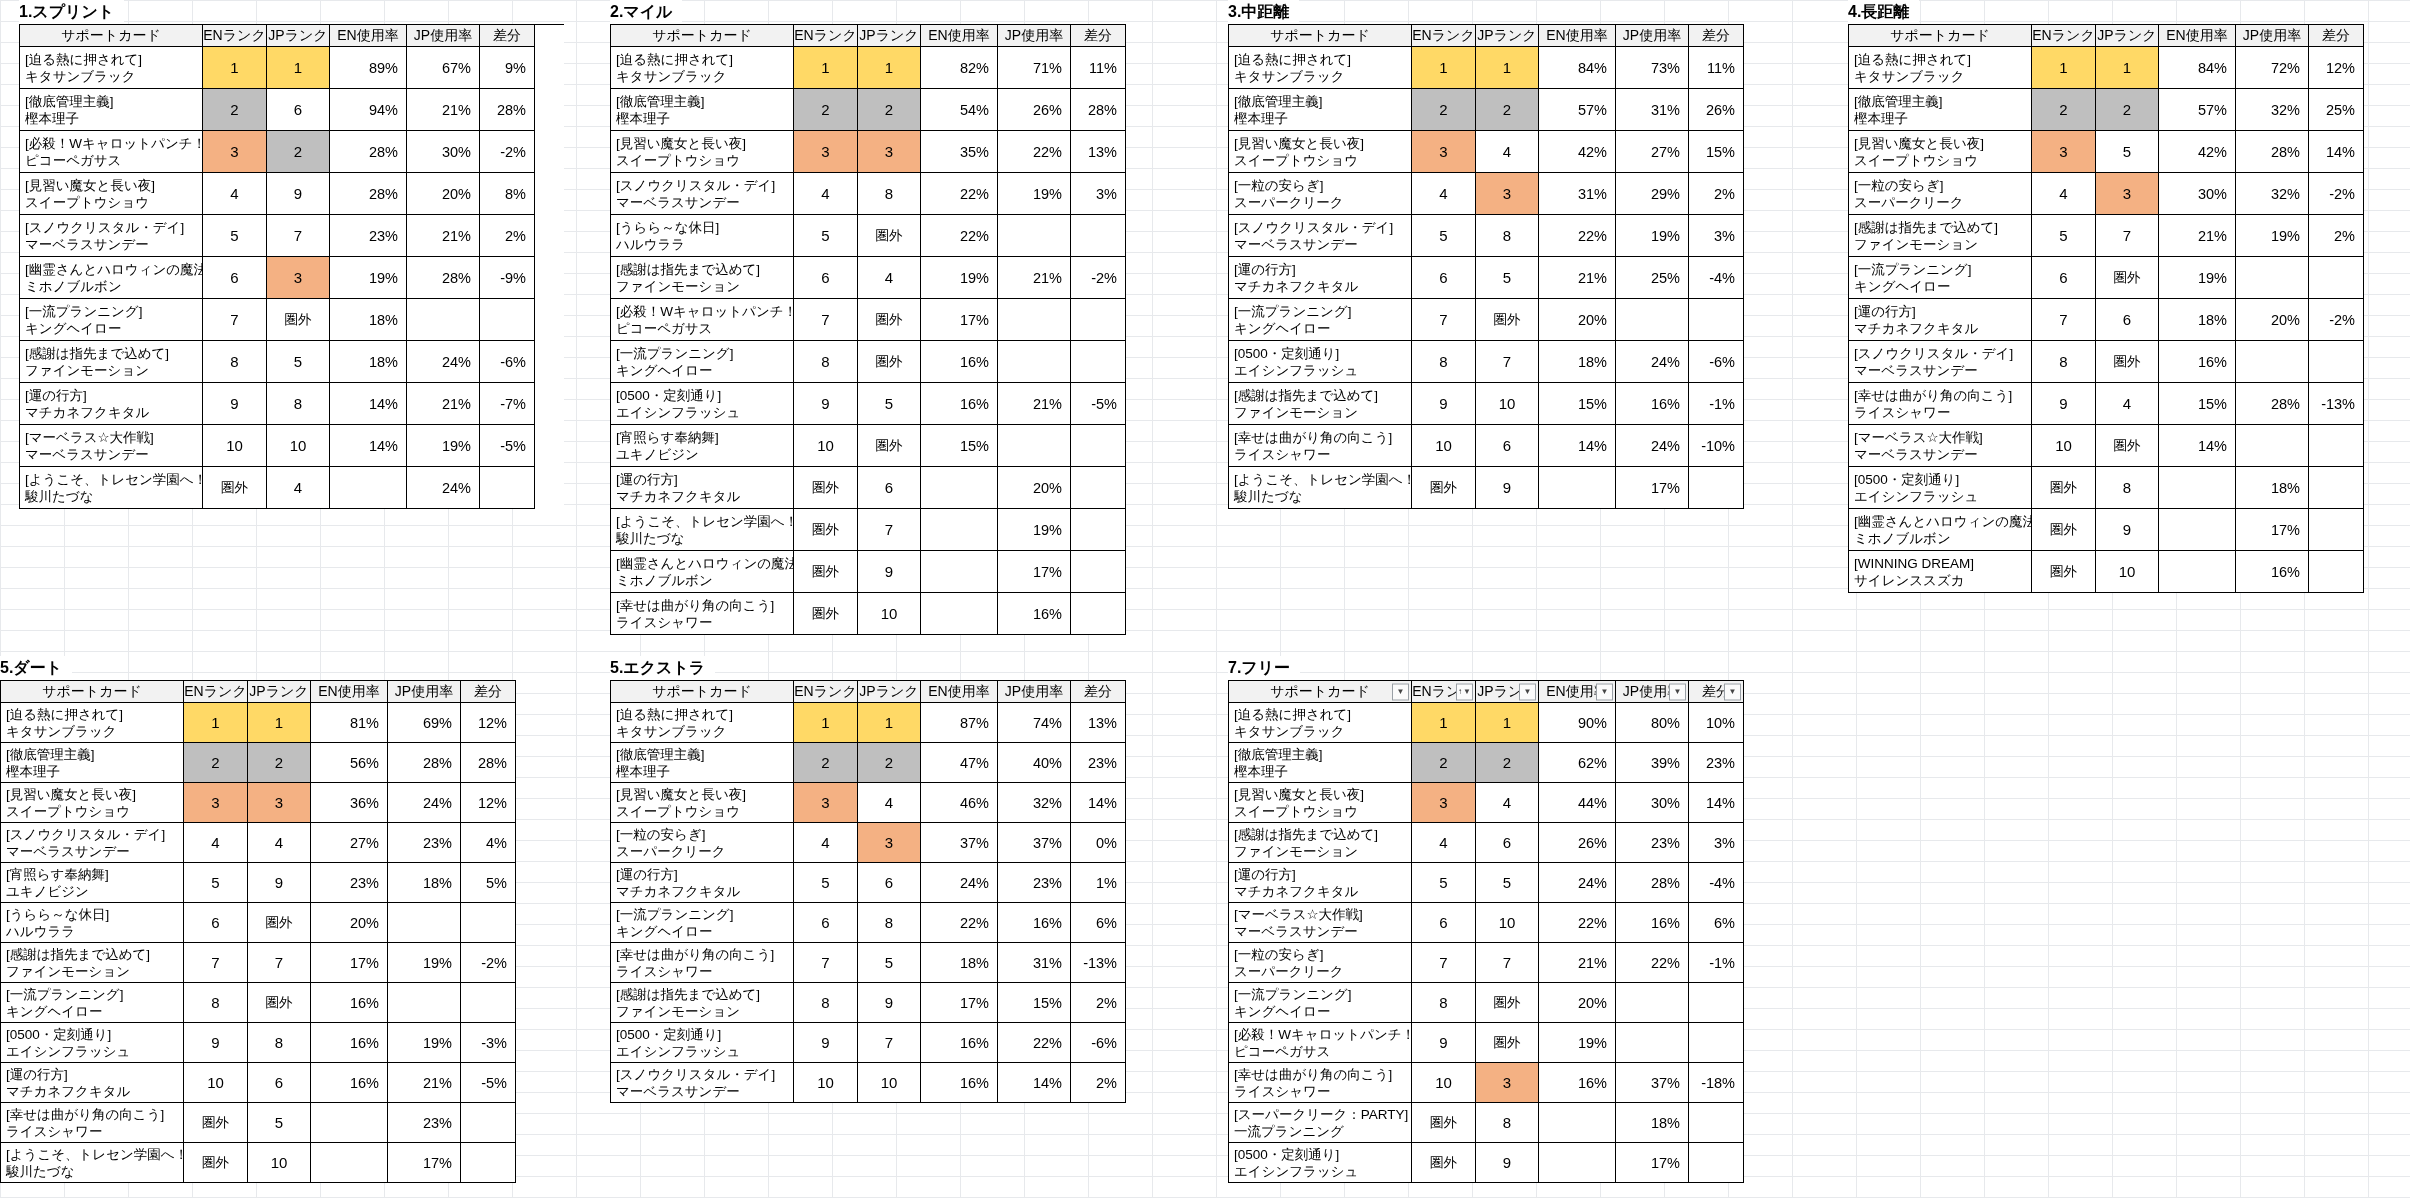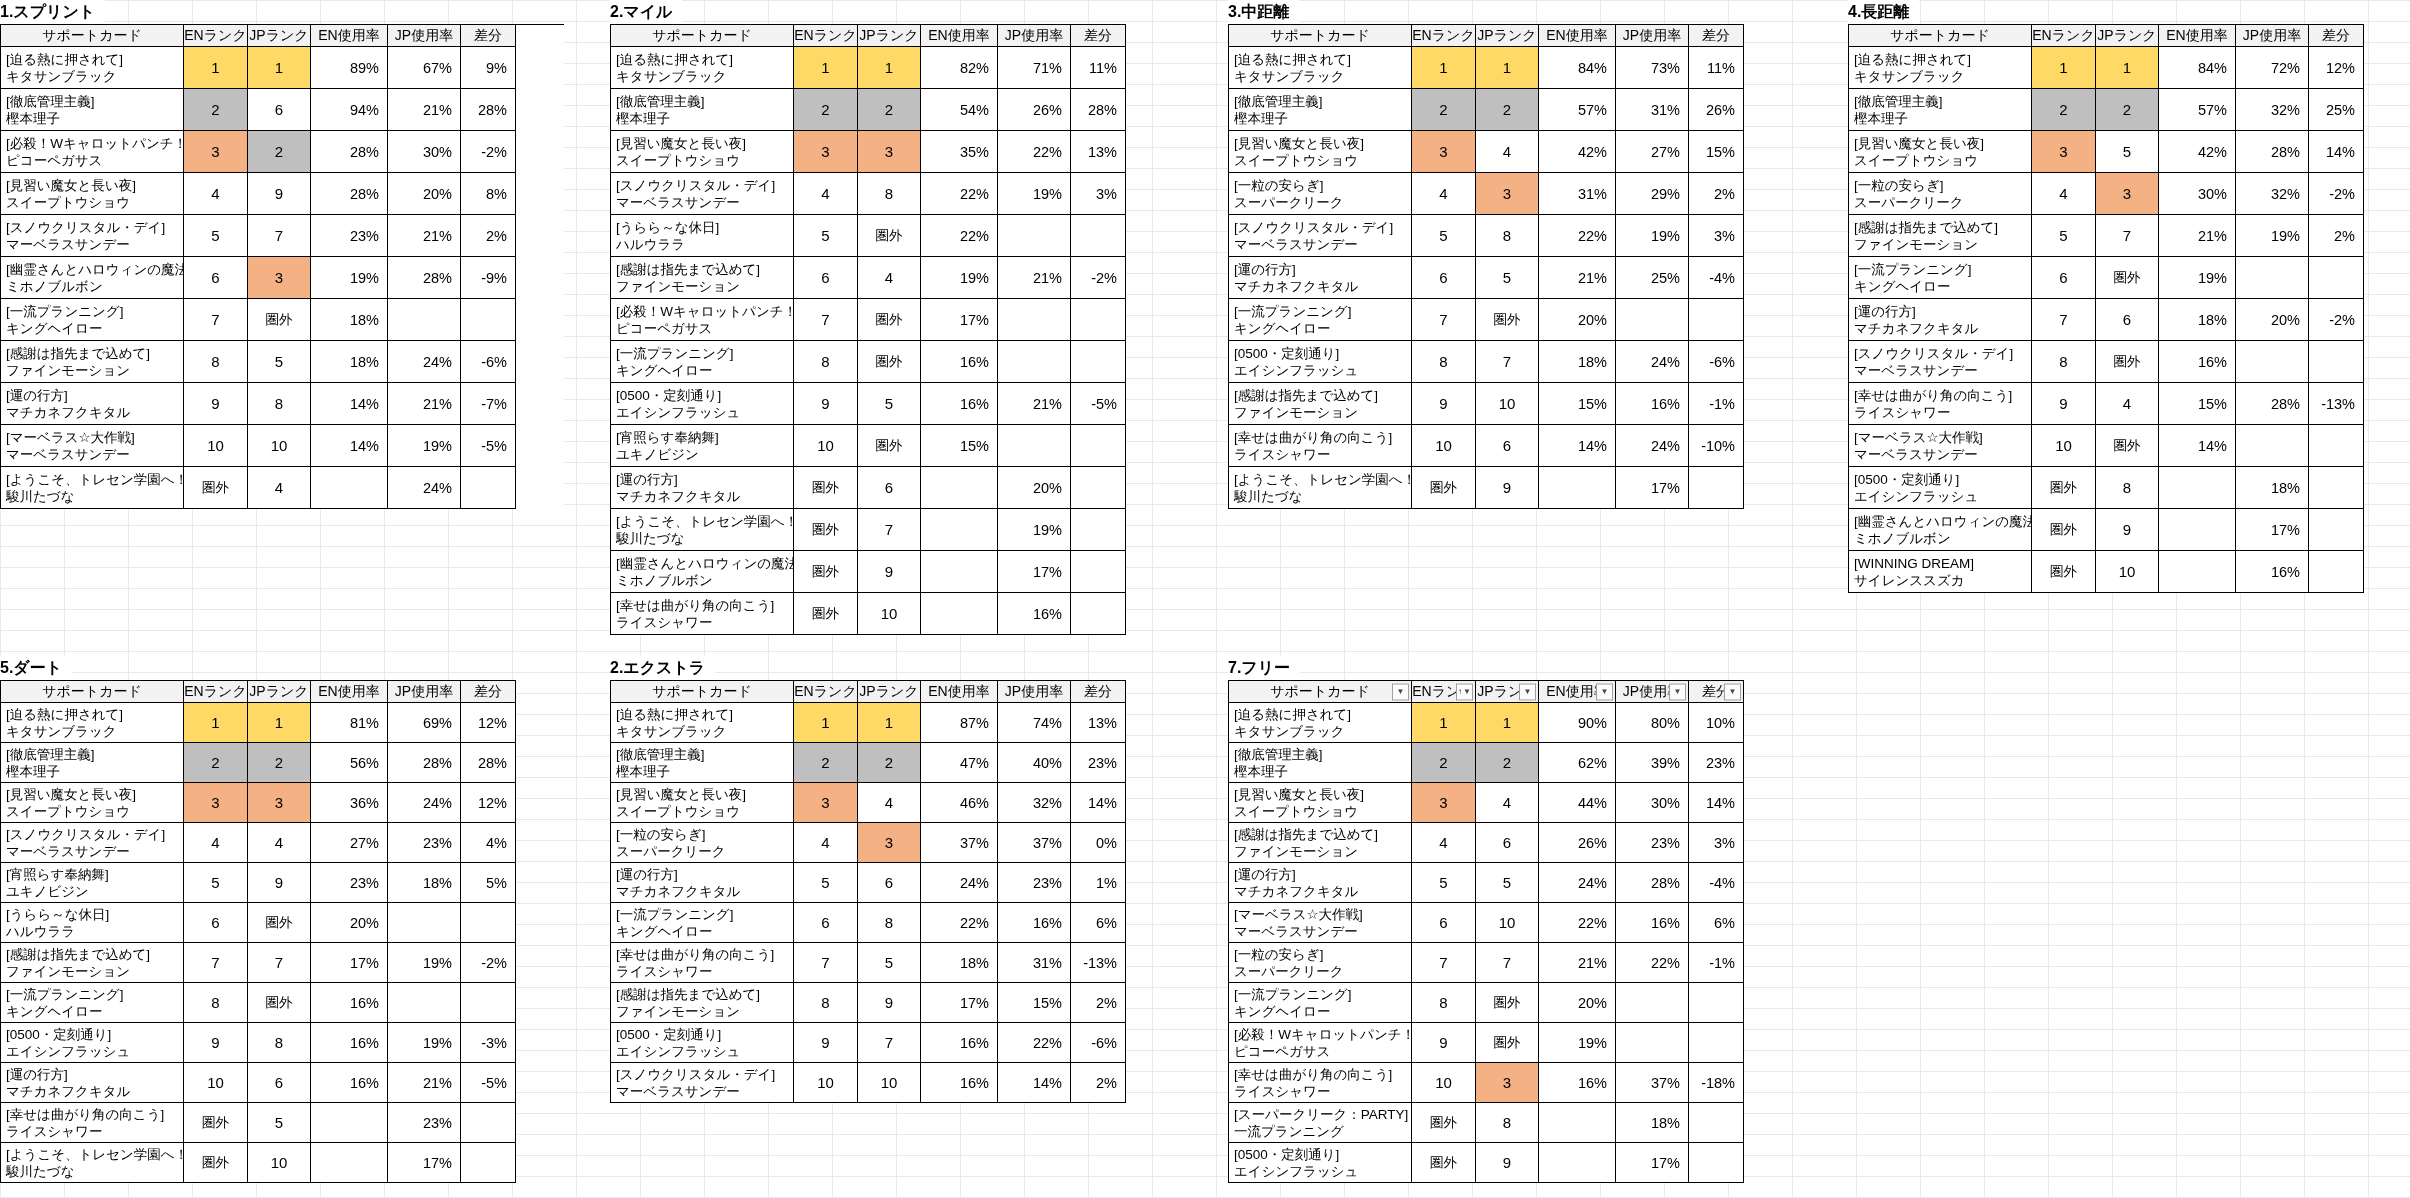--- a/index.html
+++ b/index.html
@@ -44,21 +44,21 @@
     width:17px; height:17px; background:#fbfbfb; border:1px solid #9aa0a6;
     font-size:8px; color:#444; display:flex; align-items:center; justify-content:center;
     line-height:1; cursor:pointer;
   }
   .sort-mark { font-size:8px; margin-right:1px; color:#222; }
 </style>
 </head>
 <body>
 
 <div id="canvas">
-    <div class="table-block" style="left: 0px; top: 0px; width: 564px;"><div class="t-title">1.スプリント</div><div class="tbl">
+    <div class="table-block" style="left: 0px; top: 0px; width: 564px; padding-left: 19px;"><div class="t-title">1.スプリント</div><div class="tbl">
         <div class="row header">
           <div class="cell" style="width: 183px;">
             <span>サポートカード</span>
           </div>
           <div class="cell" style="width: 64px;">
             <span>ENランク</span>
           </div>
           <div class="cell" style="width: 63px;">
             <span>JPランク</span>
           </div>
@@ -1435,21 +1435,21 @@
             <span></span>
           </div>
           <div class="cell pct-cell" style="width: 73px; height: 40px;">
             <span>17%</span>
           </div>
           <div class="cell pct-cell" style="width: 55px; height: 40px;">
             <span></span>
           </div>
         </div>
       </div></div>
-    <div class="table-block" style="left: 610px; top: 656px; width: 516px;"><div class="t-title">2.エクストラ</div><div class="tbl">
+    <div class="table-block" style="left: 610px; top: 656px; width: 516px;"><div class="t-title">5.エクストラ</div><div class="tbl">
         <div class="row header">
           <div class="cell" style="width: 183px;">
             <span>サポートカード</span>
           </div>
           <div class="cell" style="width: 64px;">
             <span>ENランク</span>
           </div>
           <div class="cell" style="width: 63px;">
             <span>JPランク</span>
           </div>

